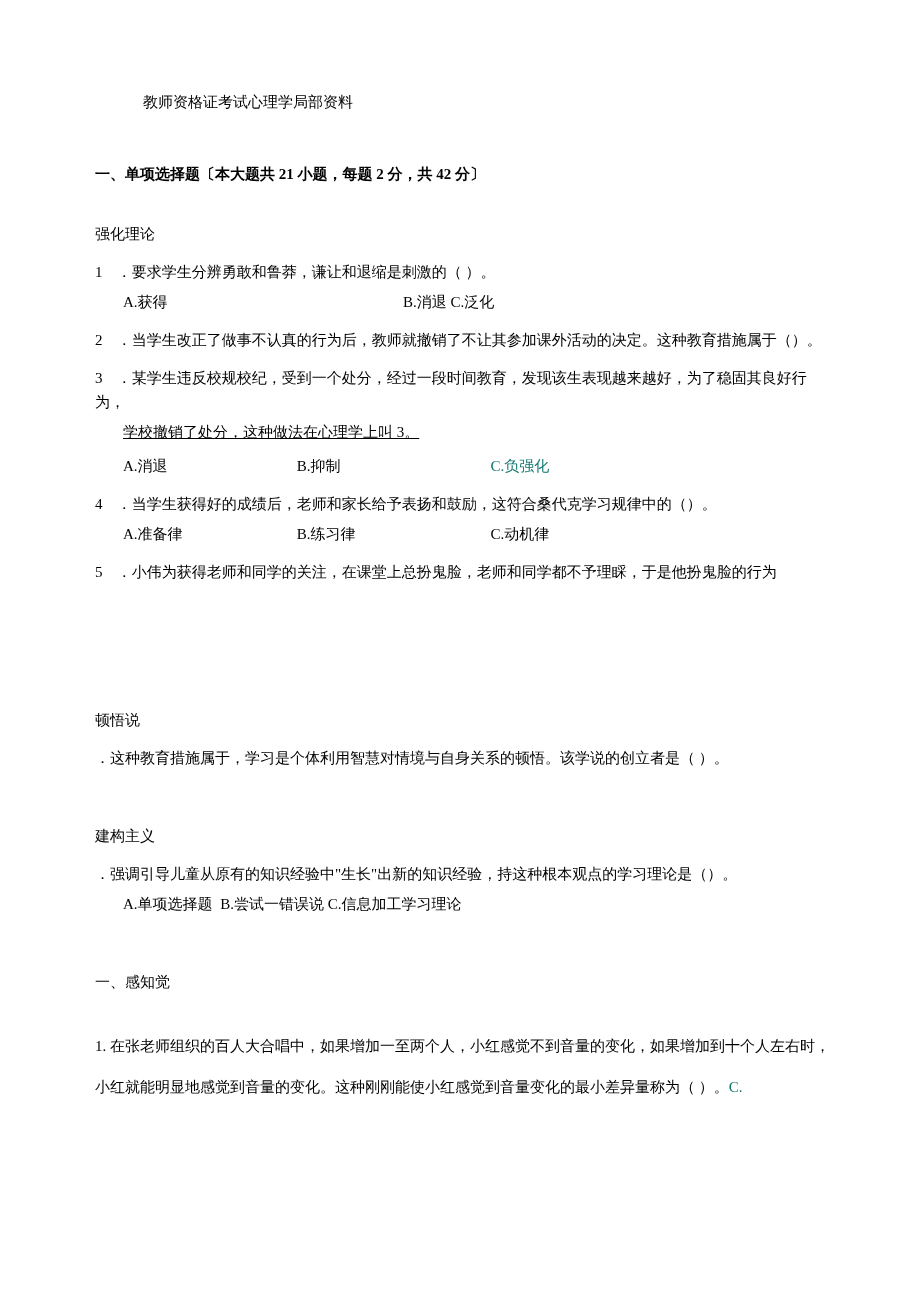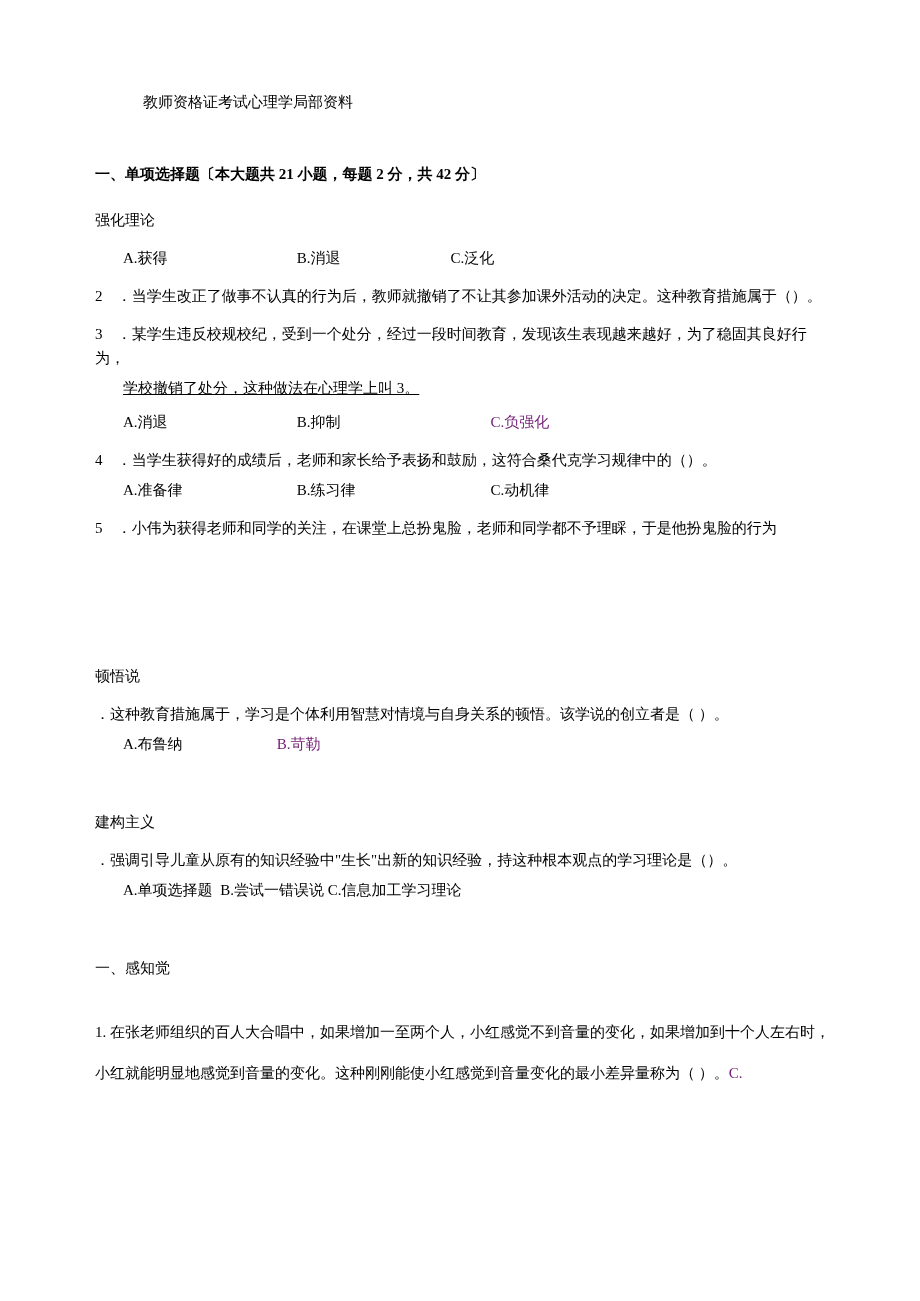--- a/index.html
+++ b/index.html
@@ -13,21 +13,21 @@
     box-sizing: border-box;
     line-height: 1.6;
   }
   .doc-title {
     text-align: left;
     margin-left: 48px;
     margin-bottom: 48px;
   }
   .section-heading {
     font-weight: bold;
-    margin-bottom: 22px;
+    margin-bottom: 36px;
   }
   .sub-heading {
     margin-bottom: 14px;
   }
   .question {
     margin-bottom: 14px;
   }
   .q-stem {
     margin-bottom: 6px;
   }
@@ -38,43 +38,47 @@
   .q-indent {
     padding-left: 28px;
     text-decoration: underline;
   }
   .options {
     padding-left: 28px;
   }
   .opt {
     display: inline-block;
   }
-  .w150 { width: 150px; }
+  .w150 { width: 150px; text-align: right; }
   .w170 { width: 170px; }
   .w190 { width: 190px; }
   .w120 { width: 120px; }
-  .red { color: #701a75; }
+  .red { color: #0f766e; }
   .block-gap { height: 110px; }
   .mid-gap  { height: 40px; }
   .sm-gap   { height: 22px; }
   .para {
     margin-bottom: 8px;
     line-height: 2.2;
   }
 </style>
 </head>
 <body>
 
 <div class="doc-title">教师资格证考试心理学局部资料</div>
 
 <div class="section-heading">一、单项选择题〔本大题共 21 小题，每题 2 分，共 42 分〕</div>
 
 <div class="sub-heading">强化理论</div>
 
 <div class="question">
+  <div class="q-stem">
+    <span class="q-num">1</span>
+    <span>．要求学生分辨勇敢和鲁莽，谦让和退缩是刺激的（            ）。</span>
+  </div>
   <div class="options">
     <span class="opt w170">A.获得</span>
     <span class="opt w150">B.消退</span>
     <span class="opt">C.泛化</span>
   </div>
 </div>
 
 <div class="question">
   <div class="q-stem">
     <span class="q-num">2</span>
@@ -113,24 +117,20 @@
     <span>．小伟为获得老师和同学的关注，在课堂上总扮鬼脸，老师和同学都不予理睬，于是他扮鬼脸的行为</span>
   </div>
 </div>
 
 <div class="block-gap"></div>
 
 <div class="sub-heading">顿悟说</div>
 
 <div class="question">
   <div class="q-stem">．这种教育措施属于，学习是个体利用智慧对情境与自身关系的顿悟。该学说的创立者是（                    ）。</div>
-  <div class="options">
-    <span class="opt w150">A.布鲁纳</span>
-    <span class="opt red">B.苛勒</span>
-  </div>
 </div>
 
 <div class="mid-gap"></div>
 
 <div class="sub-heading">建构主义</div>
 
 <div class="question">
   <div class="q-stem">．强调引导儿童从原有的知识经验中"生长"出新的知识经验，持这种根本观点的学习理论是（）。</div>
   <div class="options">
     <span class="opt">A.单项选择题</span>

